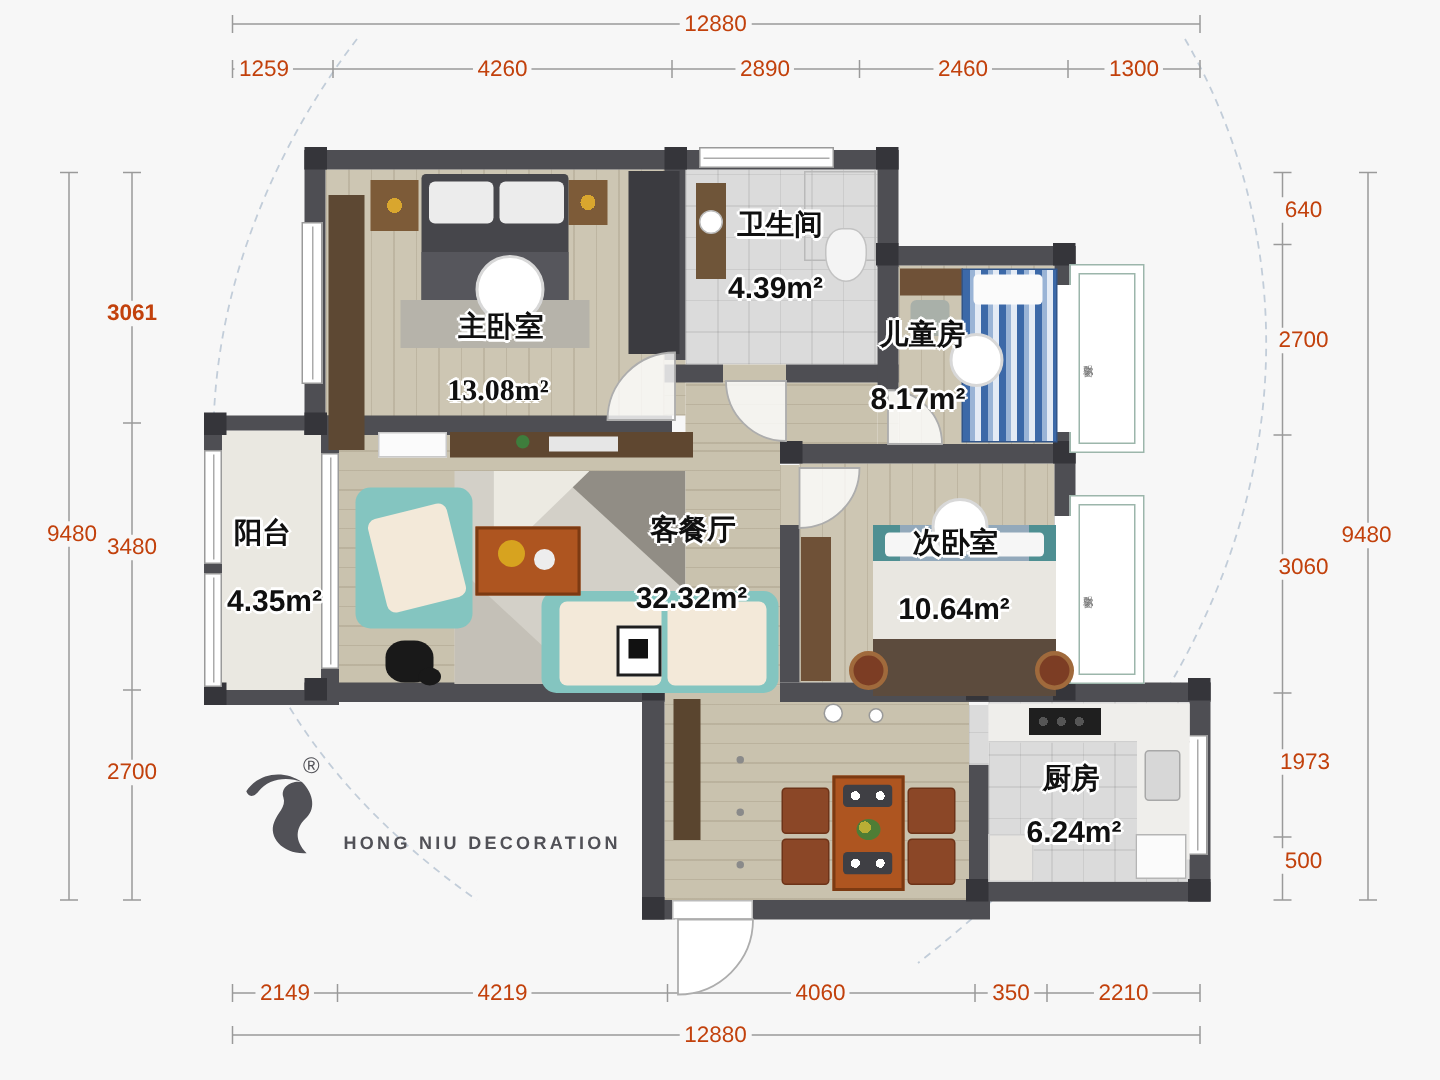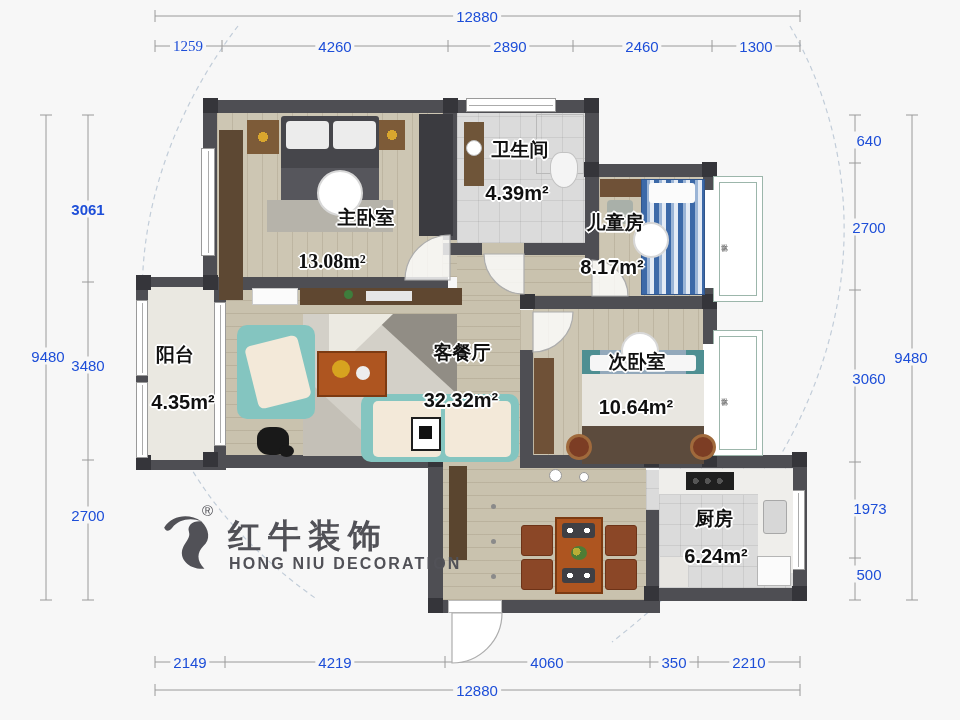--- a/index.html
+++ b/index.html
@@ -20,30 +20,30 @@
   .winH:after{content:"";position:absolute;left:2px;right:2px;top:50%;height:1px;background:#ababab;}
   .bay{position:absolute;background:#fff;border:1px solid #9cb6ab;box-sizing:border-box;}
   .bay-in{position:absolute;inset:5px;border:1px solid #9cb6ab;background:#fff;}
   .bay-lbl{position:absolute;left:5px;top:50%;transform:translateY(-50%);writing-mode:vertical-rl;
            font-size:7px;color:#777;letter-spacing:1px;}
   
   .rname,.rarea{position:absolute;transform:translate(-50%,-50%);font-weight:bold;color:#101010;white-space:nowrap;z-index:30;
       text-shadow:-2px 0 #fff,2px 0 #fff,0 -2px #fff,0 2px #fff,-1px -1px #fff,1px -1px #fff,-1px 1px #fff,1px 1px #fff;}
   .rname{font-size:19px;}
   .rarea{font-size:20px;}
-  .dim{position:absolute;transform:translate(-50%,-50%);font-size:15px;color:#1d4ed8;background:#f7f7f7;
+  .dim{position:absolute;transform:translate(-50%,-50%);font-size:15px;color:#c2410c;background:#f7f7f7;
        padding:0 3px;white-space:nowrap;z-index:5;}
   
   .f{position:absolute;box-sizing:border-box;}
   .circ{border-radius:50%;}
   .light{background:#fff;border:2px solid #d8d8d8;border-radius:50%;}
   .shelf{background-image:repeating-linear-gradient(0deg,rgba(255,255,255,.12) 0 1px,transparent 1px 9px);}
   
   .logo-cn{position:absolute;font-weight:bold;color:#515157;font-size:33px;letter-spacing:7px;white-space:nowrap;}
-  .logo-en{position:absolute;font-weight:bold;color:#515157;font-size:16px;letter-spacing:2.2px;white-space:nowrap;}
+  .logo-en{position:absolute;font-weight:bold;color:#515157;font-size:12px;letter-spacing:2.2px;white-space:nowrap;}
   .logo-reg{position:absolute;font-size:15px;color:#515157;}
 </style>
 </head>
 <body>
 
 <div class="stage">
 
   <svg class="layer" width="960" height="720">
     <g stroke="#c2cdd9" stroke-width="1.2" fill="none" stroke-dasharray="5 4">
       <path d="M238,26 C120,180 75,430 318,600"></path>
@@ -55,21 +55,21 @@
       <path d="M155,662 H800 M155,656 V668 M225,656 V668 M445,656 V668 M650,656 V668 M698,656 V668 M800,656 V668"></path>
       <path d="M155,690 H800 M155,684 V696 M800,684 V696"></path>
       <path d="M46,115 V600 M40,115 H52 M40,600 H52"></path>
       <path d="M88,115 V600 M82,115 H94 M82,282 H94 M82,460 H94 M82,600 H94"></path>
       <path d="M855,115 V600 M849,115 H861 M849,163 H861 M849,290 H861 M849,462 H861 M849,558 H861 M849,600 H861"></path>
       <path d="M912,115 V600 M906,115 H918 M906,600 H918"></path>
     </g>
   </svg>
 
   <div class="dim" style="left:477px;top:16px;">12880</div>
-  <div class="dim" style="left:188px;top:46px;font-family:Liberation Serif, serif;">1259</div>
+  <div class="dim" style="left:176px;top:46px;">1259</div>
   <div class="dim" style="left:335px;top:46px;">4260</div>
   <div class="dim" style="left:510px;top:46px;">2890</div>
   <div class="dim" style="left:642px;top:46px;">2460</div>
   <div class="dim" style="left:756px;top:46px;">1300</div>
 
   <div class="dim" style="left:190px;top:662px;">2149</div>
   <div class="dim" style="left:335px;top:662px;">4219</div>
   <div class="dim" style="left:547px;top:662px;">4060</div>
   <div class="dim" style="left:674px;top:662px;">350</div>
   <div class="dim" style="left:749px;top:662px;">2210</div>
@@ -246,21 +246,21 @@
   <svg class="layer" width="960" height="720" style="z-index:22;">
     <g fill="rgba(255,255,255,0.8)" stroke="#adadad" stroke-width="1.2">
       <path d="M450,280 L450,235 A45,45 0 0 0 405,280 Z"></path>
       <path d="M524,254 L484,254 A40,40 0 0 0 524,294 Z"></path>
       <path d="M592,296 L592,260 A36,36 0 0 1 628,296 Z"></path>
       <path d="M533,312 L573,312 A40,40 0 0 1 533,352 Z"></path>
       <path d="M452,613 L452,663 A50,50 0 0 0 502,613 Z" fill="#ffffff"></path>
     </g>
   </svg>
 
-  <div class="rname" style="left:334px;top:218px;margin-left:32px;">主卧室</div>
+  <div class="rname" style="left:334px;top:218px;">主卧室</div>
   <div class="rarea" style="left:332px;top:261px;font-family:Liberation Serif, serif;">13.08m²</div>
   <div class="rname" style="left:520px;top:150px;">卫生间</div>
   <div class="rarea" style="left:517px;top:193px;">4.39m²</div>
   <div class="rname" style="left:615px;top:223px;">儿童房</div>
   <div class="rarea" style="left:612px;top:267px;">8.17m²</div>
   <div class="rname" style="left:462px;top:353px;">客餐厅</div>
   <div class="rarea" style="left:461px;top:400px;">32.32m²</div>
   <div class="rname" style="left:637px;top:362px;">次卧室</div>
   <div class="rarea" style="left:636px;top:407px;">10.64m²</div>
   <div class="rname" style="left:175px;top:355px;">阳台</div>
@@ -269,17 +269,16 @@
   <div class="rarea" style="left:716px;top:556px;">6.24m²</div>
 
   <div class="abs" style="left:150px;top:498px;width:280px;height:90px;z-index:40;">
     <svg width="66" height="68" style="position:absolute;left:8px;top:12px;" viewBox="0 0 64 64">
       <g fill="#515157">
         <path d="M6,16 C14,4 30,2 42,10 C32,6 20,8 14,16 C10,21 7,19 6,16 Z"></path>
         <path d="M42,10 C50,18 51,28 44,34 C38,40 37,48 45,56 C30,57 20,46 24,36 C26,30 32,26 30,20 C28,14 34,9 42,10 Z"></path>
       </g>
     </svg>
     <span class="logo-reg" style="left:52px;top:4px;">®</span>
-    <span class="logo-cn" style="left:78px;top:16px;">红牛装饰</span>
     <span class="logo-en" style="left:79px;top:57px;">HONG NIU DECORATION</span>
   </div>
 
 </div>
 
 </body></html>

